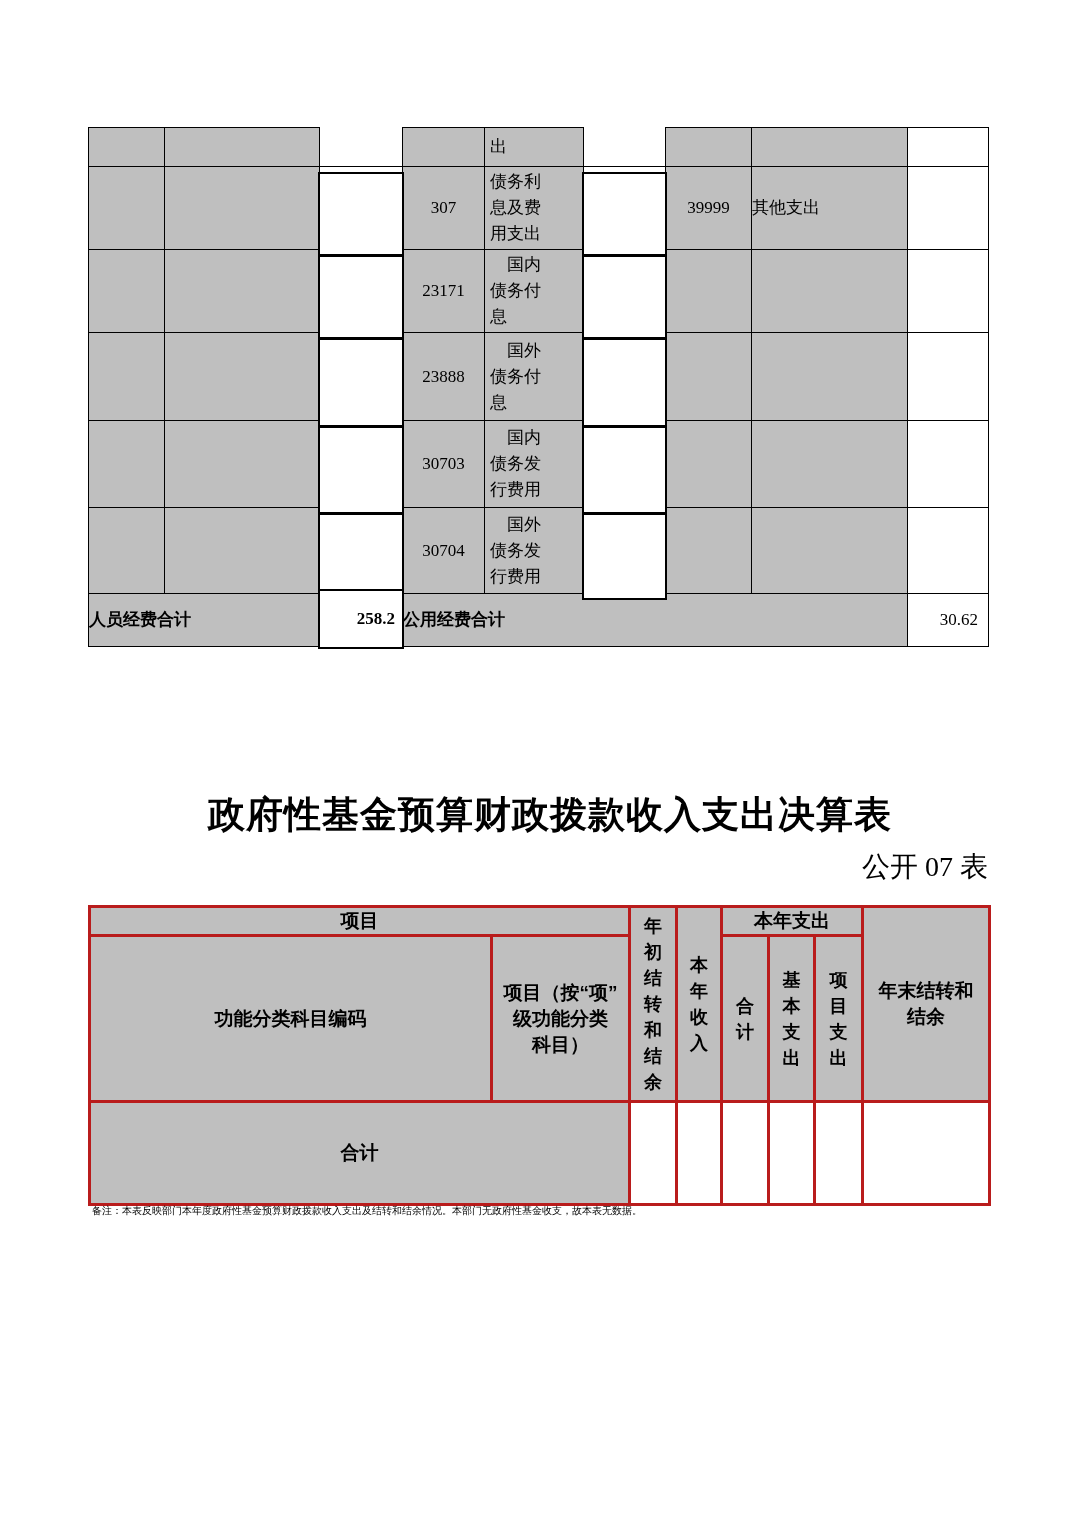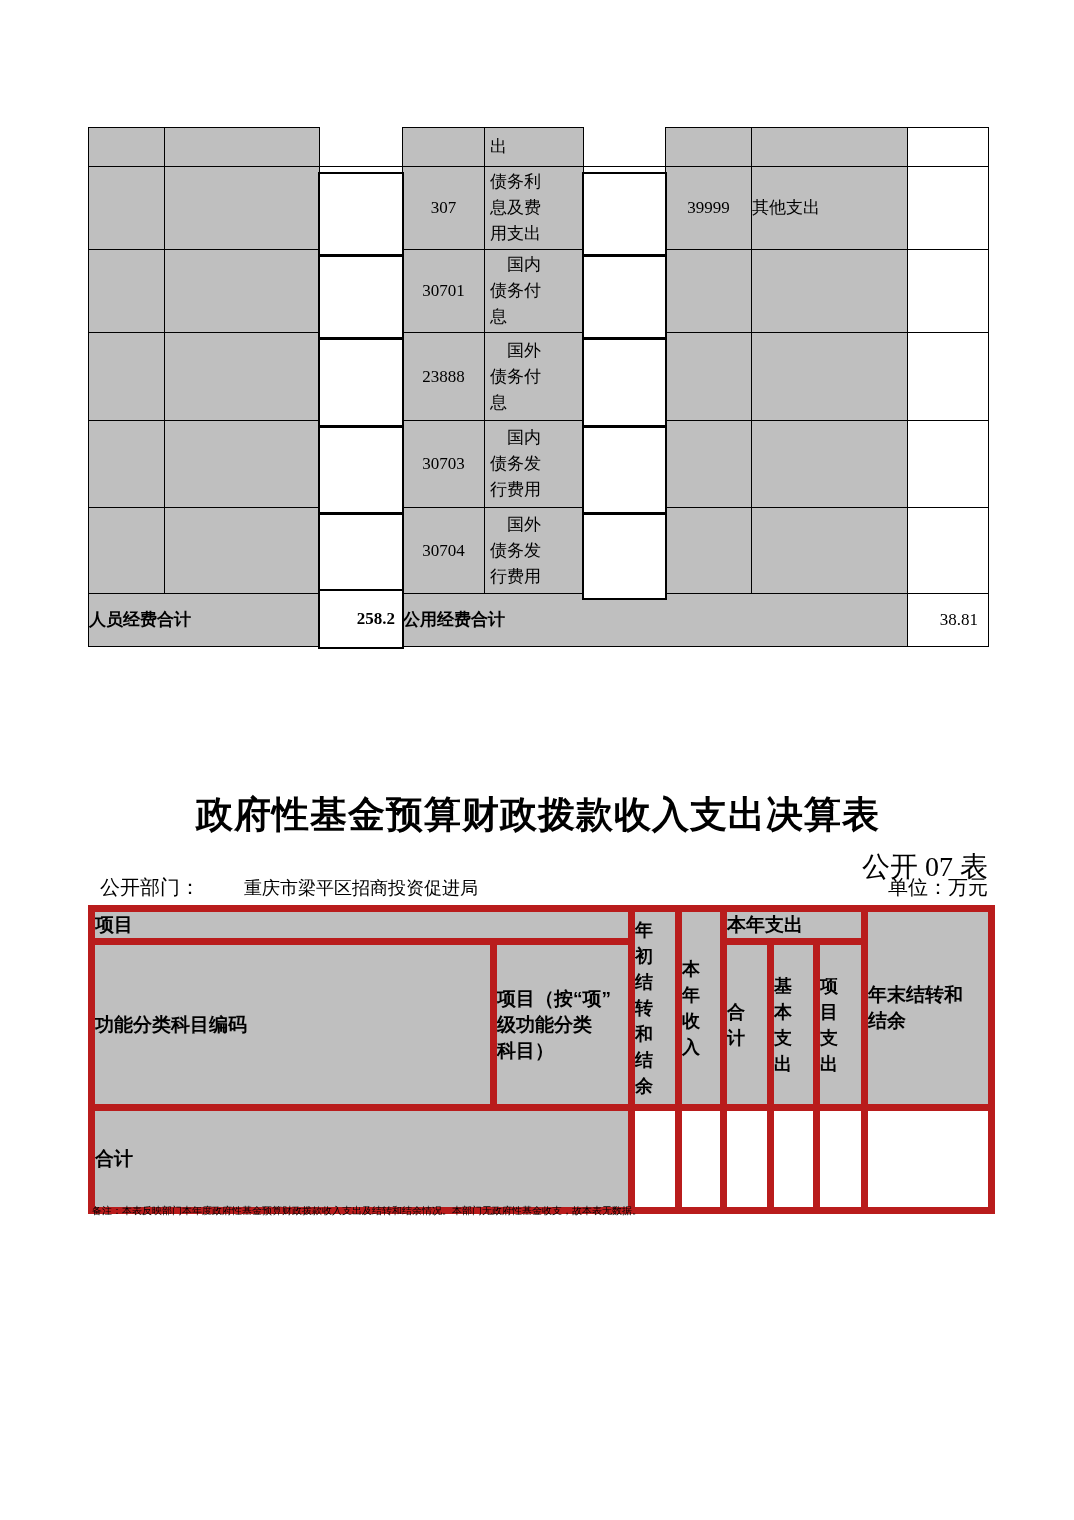--- a/index.html
+++ b/index.html
@@ -41,21 +41,21 @@
     padding-right:7px; font-size:17px;font-weight:bold;
   }
   .totlbl {
     font-family:"Liberation Sans", sans-serif; font-weight:bold;
     font-size:18px; text-align:left;
   }
   .num { text-align:right; padding-right:10px; font-size:17px; }
 
   
   .t2title {
-    position:absolute; left:88px; top:793px; width:900px;
+    position:absolute; left:100px; top:793px; width:900px;
     text-align:center; font-size:37px; font-weight:bold;
     font-family:Liberation Serif, serif; letter-spacing:1px;
     line-height:1.2;
   }
   .tableno {
     position:absolute; left:88px; top:848px; width:900px;
     text-align:right; font-size:28px;
   }
   .deptline {
     position:absolute; left:88px; top:874px; width:900px;
@@ -64,21 +64,21 @@
   .deptline .lbl { padding-left:12px; }
   .deptline .dname { margin-left:44px; font-size:18px; }
   .deptline .unit { margin-left:auto; }
 
   
   .t2 {
     position:absolute; left:88px; top:905px; width:900px;
     border-collapse:collapse; table-layout:fixed;
   }
   .t2 td {
-    border:7px solid #b91c1c; vertical-align:middle; text-align:left;
+    border:3px solid #b91c1c; vertical-align:middle; text-align:center;
     white-space:pre-line; overflow:hidden;
   }
   .h29 { height:29px; } .h166 { height:166px; } .h85 { height:103px; }
   .hdr {
     font-family:"Liberation Sans", sans-serif; font-weight:bold;
     font-size:19px; line-height:26px;
   }
   .vert {
     font-family:"Liberation Sans", sans-serif; font-weight:bold;
     font-size:18px; line-height:26px;
@@ -129,21 +129,21 @@
 用支出</td>
       <td class="w vb"><div class="box"></div></td>
       <td class="g code">39999</td>
       <td class="g cname">其他支出</td>
       <td class="w"></td>
     </tr>
     <tr class="r2">
       <td class="g"></td>
       <td class="g"></td>
       <td class="w vb"><div class="box"></div></td>
-      <td class="g code">30701</td>
+      <td class="g code">23171</td>
       <td class="g name">　国内
 债务付
 息</td>
       <td class="w vb"><div class="box"></div></td>
       <td class="g"></td>
       <td class="g"></td>
       <td class="w"></td>
     </tr>
     <tr class="r3">
       <td class="g"></td>
@@ -183,32 +183,27 @@
       <td class="g"></td>
       <td class="g"></td>
       <td class="w"></td>
     </tr>
     <tr class="r6">
       <td class="g totlbl" colspan="2">人员经费合计</td>
       <td class="w vb">
         <div class="box2">258.2</div>
       </td>
       <td class="g totlbl" colspan="5">公用经费合计</td>
-      <td class="w num">38.81</td>
+      <td class="w num">30.62</td>
     </tr>
   </tbody>
     </table>
 
   <div class="t2title">政府性基金预算财政拨款收入支出决算表</div>
   <div class="tableno">公开 07 表</div>
-  <div class="deptline">
-    <span class="lbl">公开部门：</span>
-    <span class="dname">重庆市梁平区招商投资促进局</span>
-    <span class="unit">单位：万元</span>
-  </div>
 
   <table class="t2">
     <colgroup>
       <col style="width:402px">
         <col style="width:138px">
         <col style="width:47px">
       <col style="width:45px">
         <col style="width:47px">
         <col style="width:46px">
       <col style="width:48px">

